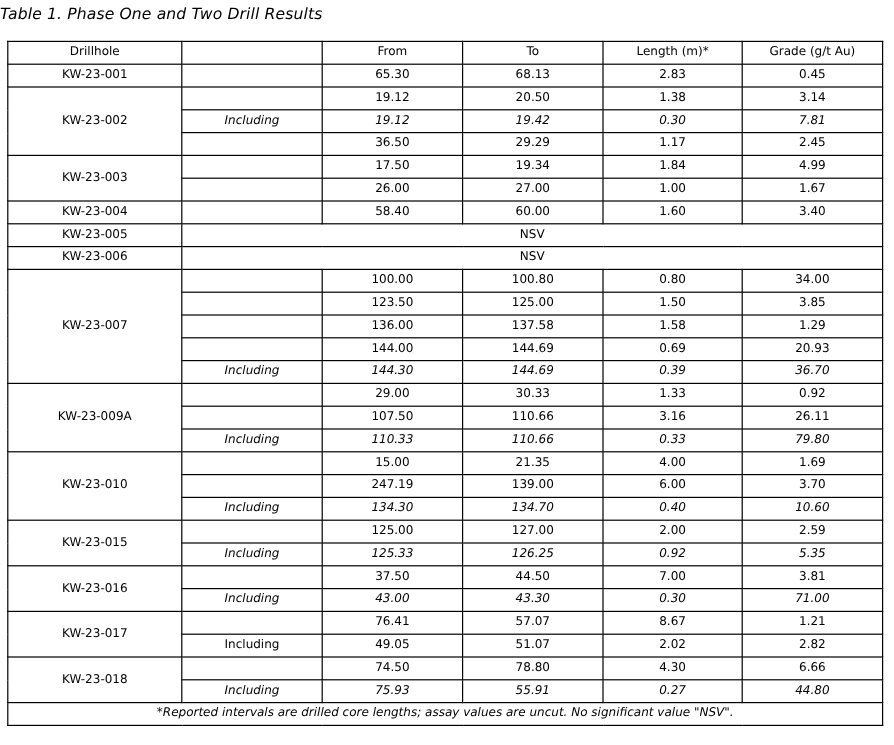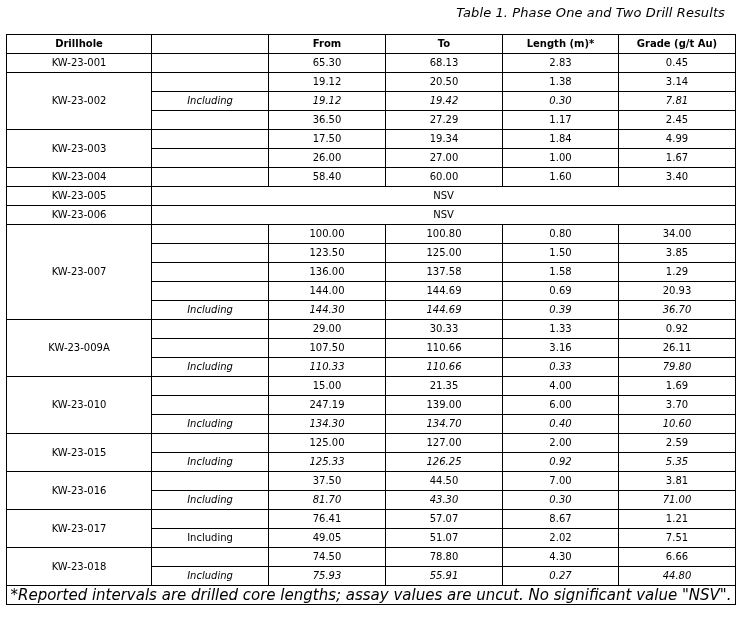--- a/index.html
+++ b/index.html
@@ -1,26 +1,26 @@
 <!DOCTYPE html>
 <html><head>
 <meta charset="utf-8">
 <style>
   html, body { margin: 0; padding: 0; background: #ffffff; }
   body { width: 745px; height: 621px; position: relative; overflow: hidden;
          font-family: "DejaVu Sans", sans-serif; color: #000; }
-  .title { position: absolute; top: 5px; left: 0; width: 725px; text-align: right;
+  .title { position: absolute; top: 5px; left: 0; width: 725px; text-align: left;
            font-style: italic; font-size: 13px; letter-spacing: 0.1px; }
   table.results { position: absolute; left: 6px; top: 34px; width: 729px;
            border-collapse: collapse; table-layout: fixed; font-size: 10px; }
   table.results td, table.results th { border: 1px solid #000; height: 18px; padding: 0;
            text-align: center; vertical-align: middle; line-height: 12px; }
-  table.results th { font-weight: bold; font-size: 10px; }
+  table.results th { font-weight: normal; font-size: 10px; }
   .it { font-style: italic; }
-  .foot td { font-style: italic; font-size: 15px; height: 18px; }
+  .foot td { font-style: italic; font-size: 10px; height: 18px; }
 </style>
 </head>
 <body>
 
 <div class="title">Table 1. Phase One and Two Drill Results</div>
 
 <table class="results">
   <colgroup>
     <col style="width:145px">
       <col style="width:117px">
@@ -59,21 +59,21 @@
       <tr>
         <td class="it">Including</td>
         <td class="it">19.12</td>
         <td class="it">19.42</td>
         <td class="it">0.30</td>
         <td class="it">7.81</td>
       </tr>
       <tr>
         <td></td>
         <td>36.50</td>
-        <td>27.29</td>
+        <td>29.29</td>
         <td>1.17</td>
         <td>2.45</td>
       </tr>
       <tr>
         <td rowspan="2">KW-23-003</td>
         <td></td>
         <td>17.50</td>
         <td>19.34</td>
         <td>1.84</td>
         <td>4.99</td>
@@ -199,39 +199,39 @@
       <tr>
         <td rowspan="2">KW-23-016</td>
         <td></td>
         <td>37.50</td>
         <td>44.50</td>
         <td>7.00</td>
         <td>3.81</td>
       </tr>
       <tr>
         <td class="it">Including</td>
-        <td class="it">81.70</td>
+        <td class="it">43.00</td>
         <td class="it">43.30</td>
         <td class="it">0.30</td>
         <td class="it">71.00</td>
       </tr>
       <tr>
         <td rowspan="2">KW-23-017</td>
         <td></td>
         <td>76.41</td>
         <td>57.07</td>
         <td>8.67</td>
         <td>1.21</td>
       </tr>
       <tr>
         <td>Including</td>
         <td>49.05</td>
         <td>51.07</td>
         <td>2.02</td>
-        <td>7.51</td>
+        <td>2.82</td>
       </tr>
       <tr>
         <td rowspan="2">KW-23-018</td>
         <td></td>
         <td>74.50</td>
         <td>78.80</td>
         <td>4.30</td>
         <td>6.66</td>
       </tr>
       <tr>

